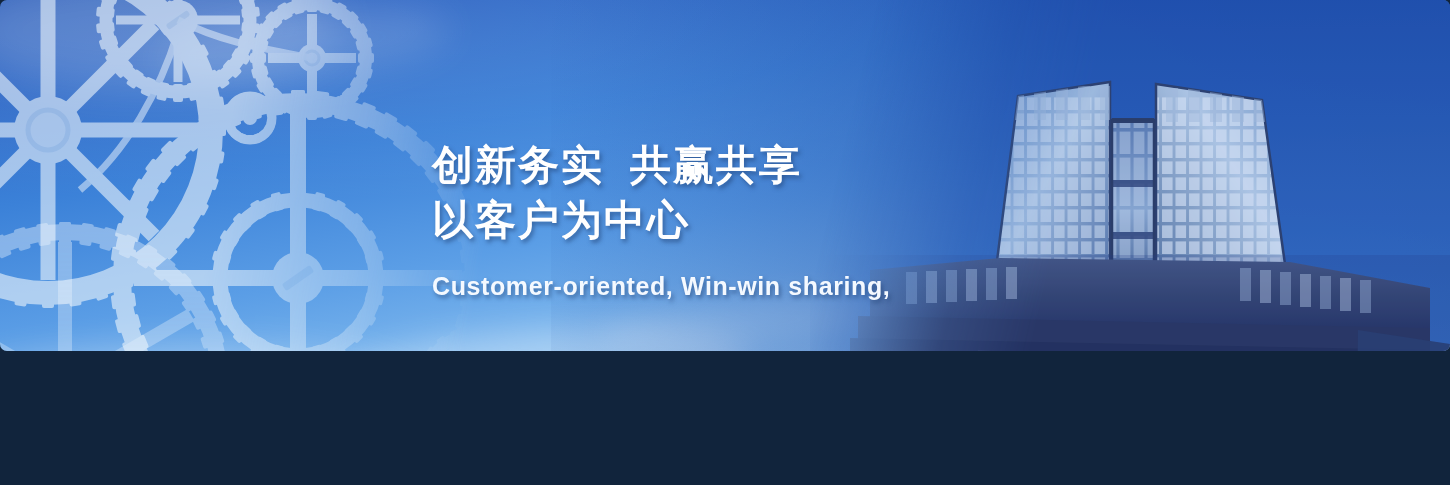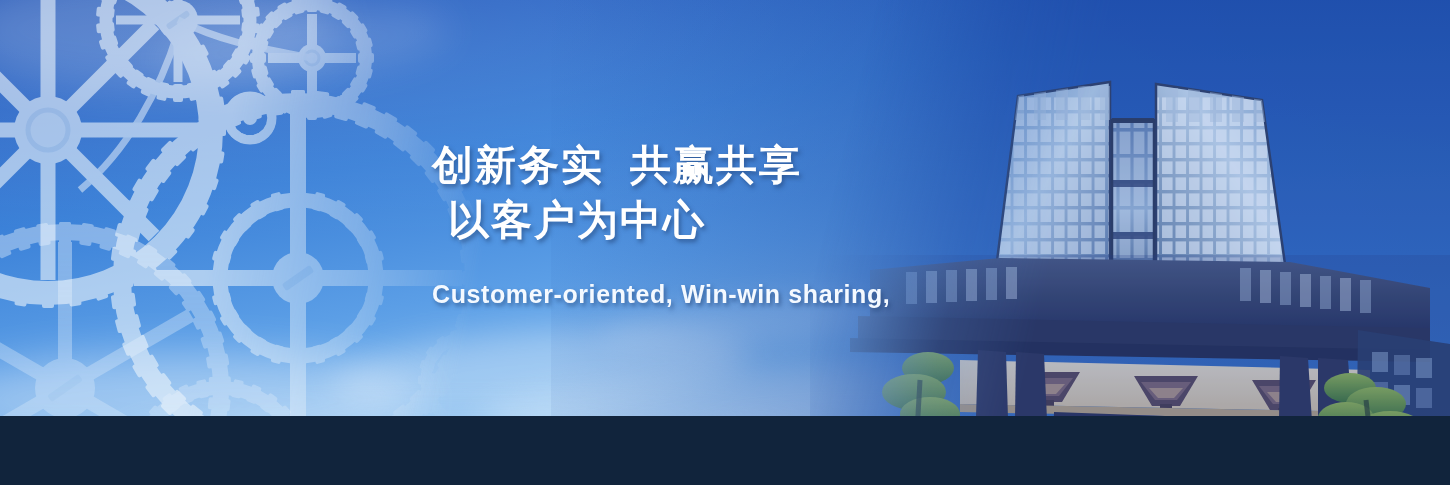--- a/index.html
+++ b/index.html
@@ -1,18 +1,19 @@
 <!DOCTYPE html>
 <html><head>
 <meta charset="utf-8">
 <style>
   html,body{margin:0;padding:0;background:#11243c;}
   .banner{
-    position:relative;width:1450px;height:416px;overflow:hidden;
+    position:relative;width:1450px;height:351px;overflow:hidden;
     font-family:"Liberation Sans","DejaVu Sans",sans-serif;
+    border-radius:7px;
   }
 
   
   .sky{
     position:absolute;inset:0;
     background:
       radial-gradient(120% 90% at 18% 8%, rgba(255,255,255,0.10) 0%, rgba(255,255,255,0) 55%),
       linear-gradient(170deg,#2458b8 0%, #2d67c6 14%, #3b81d8 34%, #5b9ee6 56%, #85bdef 76%, #a6d2f5 92%, #b7dbf7 100%);
   }
   .sky-right{
@@ -61,22 +62,22 @@
   }
   .line-cn{
     color:#ffffff;font-weight:bold;font-size:41px;line-height:51px;
     letter-spacing:2px;white-space:nowrap;
   }
   .line-cn .gap{display:inline-block;width:26px;}
   .line-en{
     color:#f4f9ff;font-weight:bold;font-size:25px;line-height:41px;
     letter-spacing:.6px;white-space:nowrap;
   }
-  .cn2{margin-top:4px;margin-left:16px;}
-  .en-block{margin-top:28px;}
+  .cn2{margin-top:4px;}
+  .en-block{margin-top:20px;}
 </style>
 </head>
 <body>
 
 <div class="banner">
 
   <div class="sky"></div>
 
   <div>
     <div class="cloud c1"></div>

